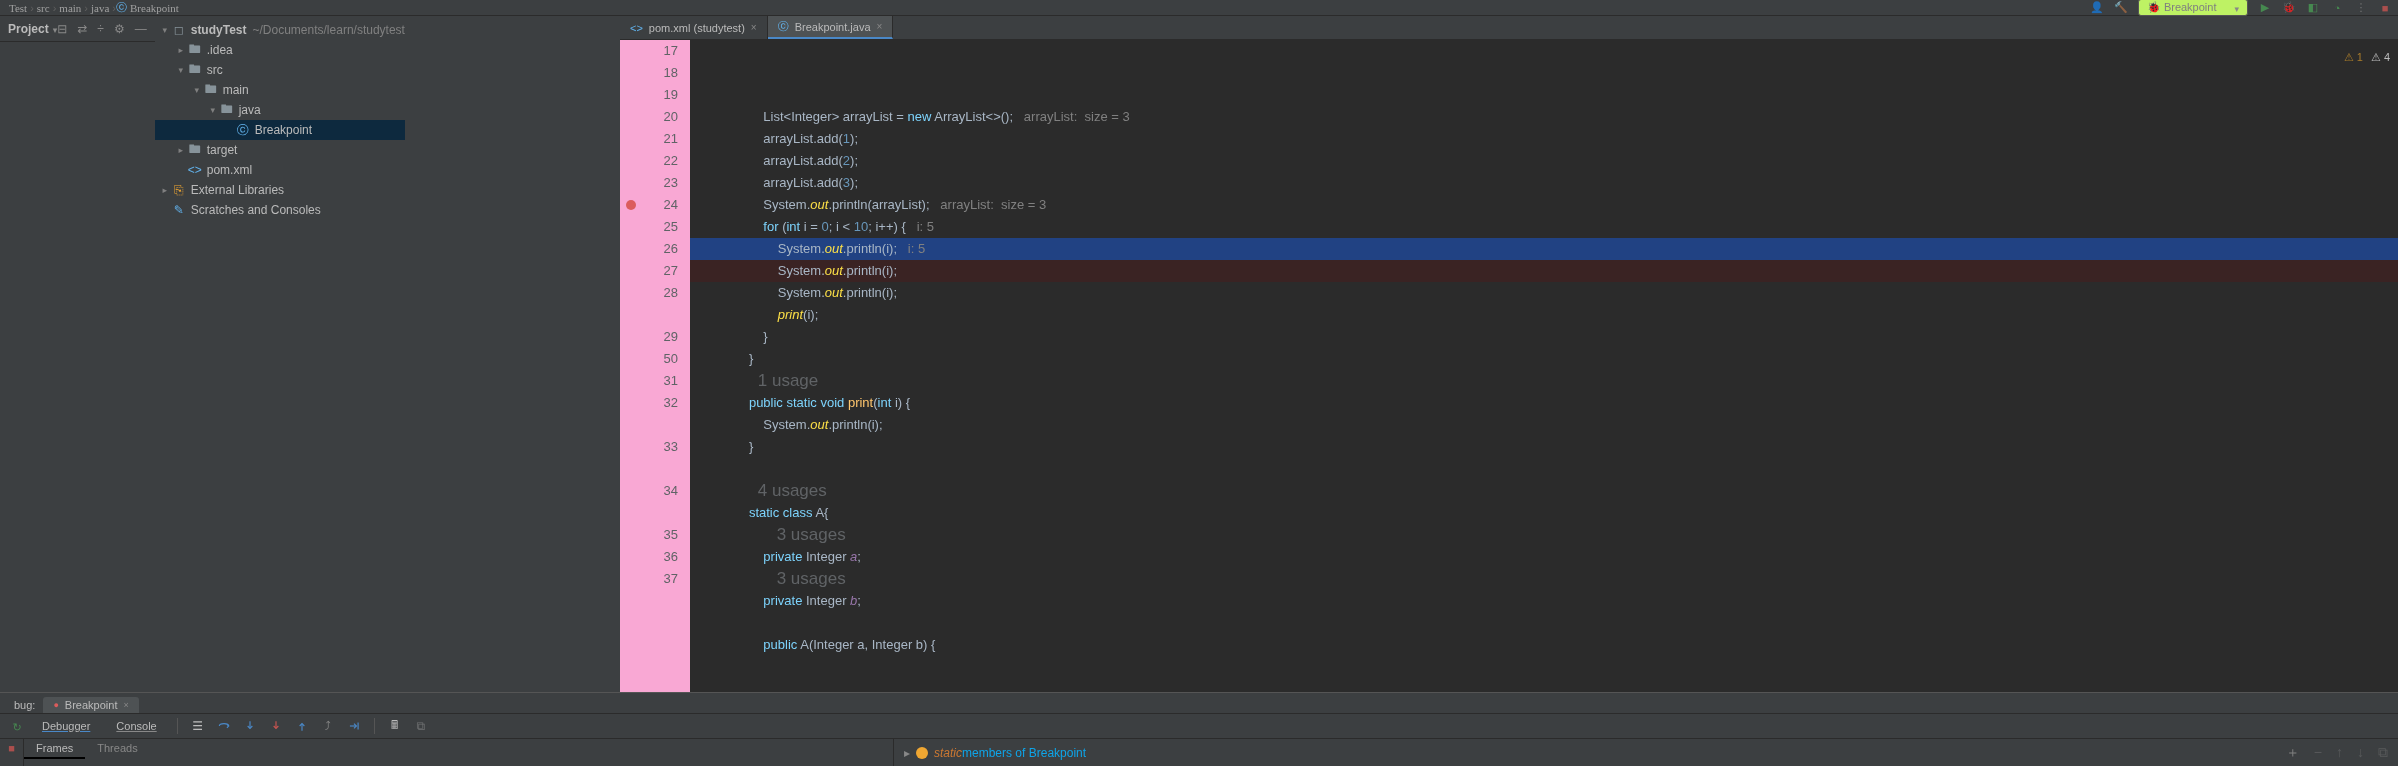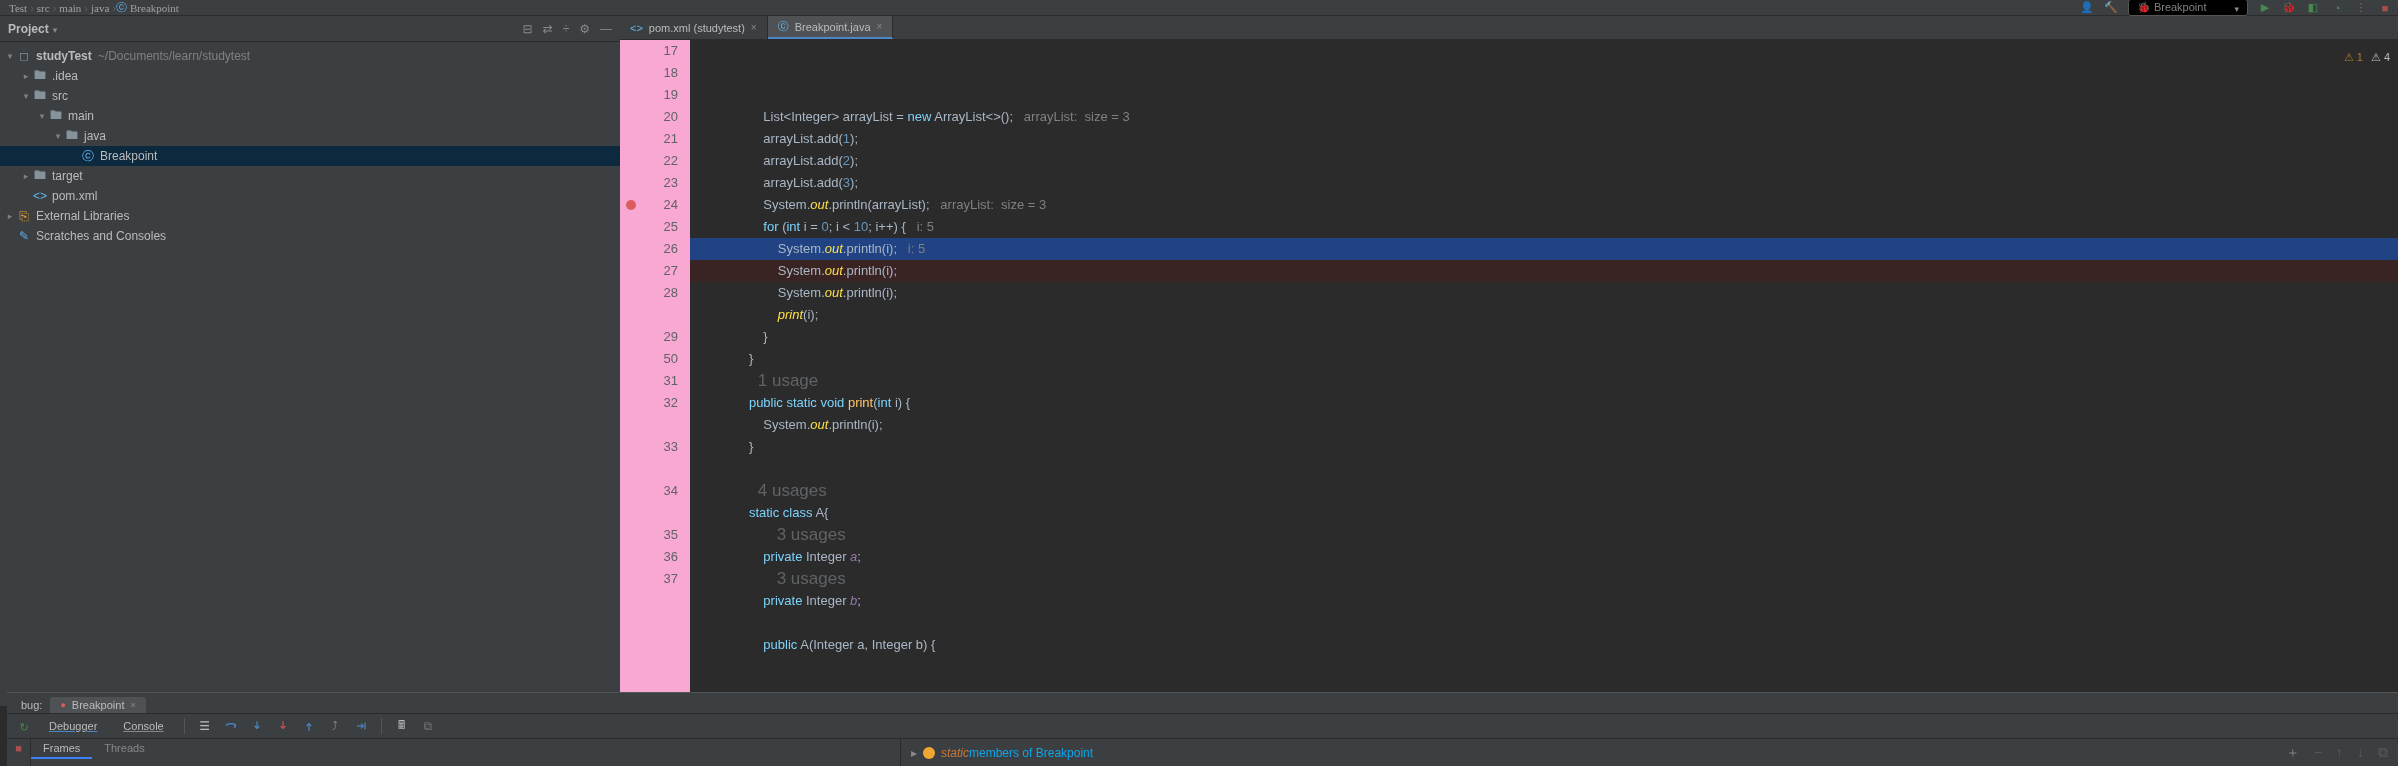--- a/index.html
+++ b/index.html
@@ -3,31 +3,31 @@
 <meta charset="utf-8">
 <style>
 * { margin: 0; padding: 0; box-sizing: border-box; font-family: -apple-system, BlinkMacSystemFont, "Segoe UI", sans-serif; }
 body { background: #2b2b2b; color: #bbbbbb; font-size: 12px; overflow: hidden; height: 766px; width: 2398px; position: relative; }
 
 
 .topbar { height: 16px; background: #3c3f41; border-bottom: 1px solid #2b2b2b; display: flex; align-items: center; padding: 0 6px; color: #808080; font-size: 11px; }
 .topbar .path-seg { color: #a0a0a0; padding: 0 3px; font-family: Liberation Serif, serif; }
 .topbar .path-sep { color: #606060; }
 .topbar .right { margin-left: auto; display: flex; align-items: center; gap: 10px; }
-.runcfg { background: #000000; border: 1px solid #555; border-radius: 3px; padding: 1px 8px; font-size: 11px; display: flex; align-items: center; gap: 28px; }
+.runcfg { background: #bef264; border: 1px solid #555; border-radius: 3px; padding: 1px 8px; font-size: 11px; display: flex; align-items: center; gap: 18px; }
 .runcfg .chev::after { content: "▾"; color: #888; font-size: 9px; }
 .icon-btn { width: 14px; height: 14px; display: inline-flex; align-items: center; justify-content: center; font-size: 11px; opacity: .8; }
 .igreen { color: #499c54; }
 .ired { color: #c75450; }
 
 
 .main-split { display: flex; height: 690px; }
 
 
-.proj-panel { width: 620px; background: #3c3f41; display: flex; flex-direction: column; }
+.proj-panel { width: 620px; background: #3c3f41; display: flex; flex-direction: row; }
 .proj-head { display: flex; align-items: center; height: 26px; padding: 0 8px; border-bottom: 1px solid #2b2b2b; }
 .proj-head .title { font-weight: bold; color: #bbb; }
 .proj-head .chev::after { content: "▾"; color: #888; margin-left: 4px; font-size: 9px; }
 .proj-head .tools { margin-left: auto; display: flex; gap: 10px; color: #888; }
 .tree { padding: 4px 0; font-size: 12px; }
 .tree-row { display: flex; align-items: center; height: 20px; white-space: nowrap; }
 .tree-row.sel { background: #0d293e; }
 .tree-row .arrow { width: 12px; text-align: center; color: #808080; font-size: 9px; }
 .tree-row .ficon { width: 16px; text-align: center; margin-right: 4px; }
 .tree-row .flabel { color: #bbbbbb; }
@@ -60,38 +60,38 @@
 .kw { color: #7dd3fc; }
 .num { color: #6897bb; }
 .field { color: #9876aa; font-style: italic; }
 .static { color: #fde047; font-style: italic; }
 .mth { color: #ffc66d; }
 .plain { color: #a9b7c6; }
 .hint { color: #808080; }
 .usages { color: #606366; font-size: 17px; }
 
 
-.debug-panel { position: absolute; left: 7px; right: 0; bottom: 0; height: 74px; background: #3c3f41; border-top: 1px solid #555; display: flex; flex-direction: column; }
+.debug-panel { position: absolute; left: 0; right: 0; bottom: 0; height: 74px; background: #3c3f41; border-top: 1px solid #555; display: flex; flex-direction: column; }
 .debug-tabs { height: 20px; display: flex; align-items: flex-end; padding-left: 6px; }
 .debug-label { font-size: 11px; color: #bbb; padding: 2px 8px; }
 .debug-chip { background: #4e5254; padding: 2px 10px; border-radius: 3px 3px 0 0; font-size: 11px; display: flex; align-items: center; gap: 6px; }
 .debug-chip .dc-icon { color: #db5c5c; font-size: 9px; }
 .debug-chip .x { color: #888; font-size: 9px; }
 .debug-toolbar { height: 26px; display: flex; align-items: center; padding: 0 8px; gap: 6px; border-top: 1px solid #2b2b2b; border-bottom: 1px solid #2b2b2b; }
 .dt-tab { font-size: 11px; padding: 3px 10px; text-decoration: underline; text-decoration-color: #4a88c7; }
 .dt-tab.inactive { text-decoration-color: #888; }
 .dt-sep { width: 1px; height: 16px; background: #555; margin: 0 4px; }
 .dt-btn { width: 20px; height: 20px; display: flex; align-items: center; justify-content: center; color: #bbb; }
 .dt-btn svg { width: 14px; height: 14px; }
 .debug-body { flex: 1; display: flex; }
 .debug-left-ctrl { width: 24px; border-right: 1px solid #2b2b2b; display: flex; flex-direction: column; align-items: center; gap: 4px; padding-top: 2px; }
 .frames-threads { flex: 0 0 870px; border-right: 1px solid #2b2b2b; }
 .ft-tabs { display: flex; font-size: 11px; height: 20px; }
 .ft-tab { padding: 3px 12px; color: #888; }
-.ft-tab.active { color: #bbb; border-bottom: 2px solid #3b82f6; }
+.ft-tab.active { color: #bbb; border-bottom: 2px solid #000000; }
 .vars-pane { flex: 1; display: flex; align-items: center; padding: 0 10px; font-size: 12px; position: relative; }
 .vars-pane .vchev { width: 12px; color: #888; }
 .vars-pane .vcirc { width: 12px; height: 12px; background: #f0a732; border-radius: 50%; margin-right: 6px; }
 .vars-pane .vstatic { color: #cc7832; font-style: italic; }
 .vars-pane .vmem { color: #0ea5e9; }
 .vars-pane .vright { position: absolute; right: 10px; display: flex; gap: 14px; color: #808080; font-size: 14px; }
 </style>
 </head>
 <body>
 

